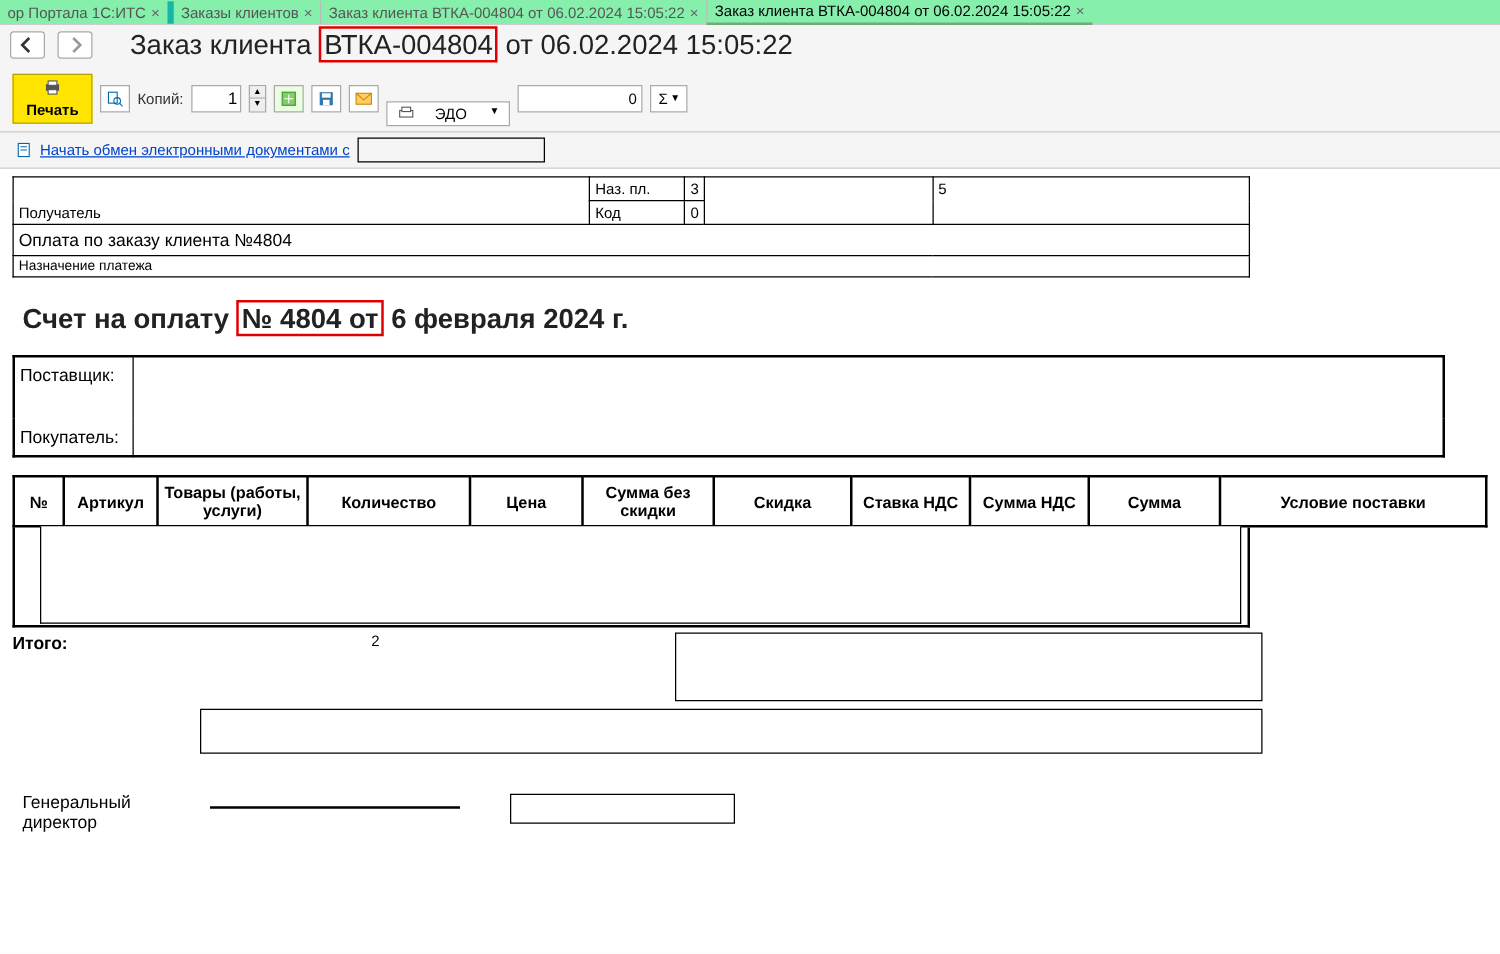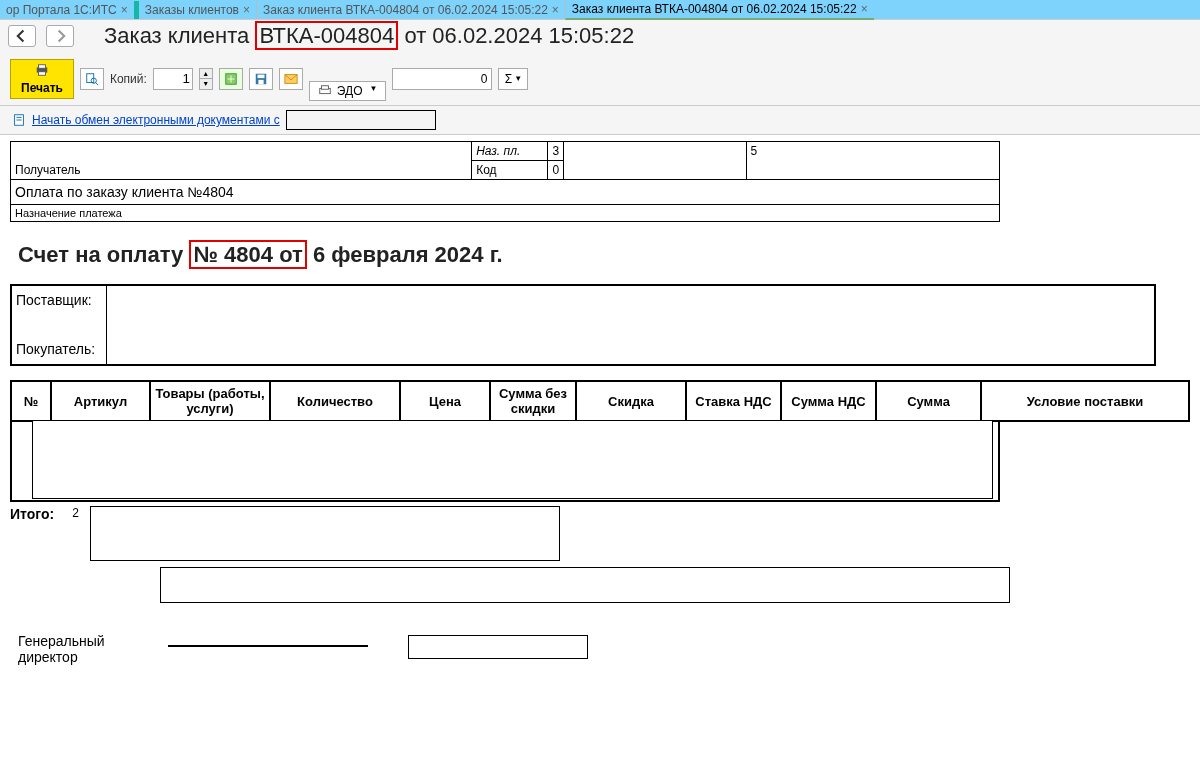--- a/index.html
+++ b/index.html
@@ -9,21 +9,21 @@
     font-family: Arial, sans-serif;
     font-size: 12px;
     background: #f5f5f5;
     color: #000;
     overflow: hidden;
     width: 1200px;
     height: 763px;
   }
   .tabbar {
     display: flex;
-    background: #7dd3fc;
+    background: #86efac;
     border-bottom: 1px solid #ccc;
     height: 20px;
     align-items: center;
   }
   .tab {
     padding: 2px 6px;
     color: #555;
     display: flex;
     align-items: center;
     gap: 4px;
@@ -61,21 +61,21 @@
   }
   .sq-btn {
     width:24px; height:22px; border:1px solid #aaa; background:#fff;
     display:flex; align-items:center; justify-content:center; cursor:pointer;
   }
   .copies-label { color:#333; }
   .copies-input { width:40px; height:22px; border:1px solid #aaa; text-align:right; padding-right:2px; }
   .spin { display:flex; flex-direction:column; border:1px solid #aaa; height:22px; width:14px; }
   .spin div { flex:1; display:flex; align-items:center; justify-content:center; font-size:7px; background:#eee; cursor:pointer; border-bottom:1px solid #aaa; }
   .spin div:last-child { border-bottom:none; }
-  .edo-btn { border:1px solid #aaa; background:#fff; padding:2px 8px; display:flex; align-items:flex-start; gap:5px; cursor:pointer;margin-top:25px;}
+  .edo-btn { border:1px solid #aaa; background:#fff; padding:2px 8px; display:flex; align-items:flex-start; gap:16px; cursor:pointer;margin-top:25px;}
   .num-box { width:100px; height:22px; border:1px solid #aaa; text-align:right; padding-right:4px; line-height:20px; background:#fff;}
   .sigma-btn { border:1px solid #aaa; background:#fff; width:30px; height:22px; display:flex; align-items:center; justify-content:center; cursor:pointer;}
   .dd-arrow { font-size:8px; margin-left:2px;}
   .link-row { padding:4px 12px; display:flex; align-items:center; gap:6px; }
   .link-row a { color:#0044cc; text-decoration: underline; }
   .link-box { border:1px solid #000; width:150px; height:20px; }
   .doc-area {
     background:#fff; border-top:1px solid #ccc; padding:6px 10px 0 10px;
     height: 660px; overflow:hidden;
   }
@@ -84,21 +84,21 @@
     font-size:22px; font-weight:bold; color:#222; margin:20px 0 16px 8px;
   }
   .items-table {
     border-collapse: collapse; width:100%; margin-top:14px; font-size:13px; text-align:center;
   }
   .items-table th { border:2px solid #000; padding:4px 2px; font-weight:bold; background:#fff;}
   .items-overlay {
     position:relative; height:80px; border-left:2px solid #000; border-right:2px solid #000; border-bottom:2px solid #000;
   }
   .white-box { position:absolute; left:20px; top:-1px; right:5px; height:78px; background:#fff; border:1px solid #000; border-top:none;}
-  .totals-row { display:flex; justify-content:flex-start; align-items:flex-start; margin-top:4px; gap:8px;}
+  .totals-row { display:flex; justify-content:space-between; align-items:flex-start; margin-top:4px; gap:8px;}
   .totals-lbl { font-weight:bold; font-size:14px; margin-right:10px;}
   .blank-col { border:1px solid #000; height:55px; width:470px; background:#fff;}
   .blank-row2 { border:1px solid #000; height:36px; margin-top:6px; margin-left:150px; width:850px;}
   .sig-row { margin:30px 0 0 8px; font-size:14px; display:flex; align-items:flex-start; gap:40px;}
   .sig-line { border-bottom:2px solid #000; width:200px; height:14px;}
   .sig-box { border:1px solid #000; width:180px; height:24px; margin-top:2px;}
   .icon-svg { width:14px; height:14px; }
 </style>
 </head>
 <body>
@@ -205,21 +205,21 @@
 </div>
 
 <div class="doc-area">
 
   <table style="border-collapse:collapse; width:990px;">
     <tbody>
         <tr>
       <td class="cell" rowspan="2" style="width:455px; vertical-align:bottom; font-size:12px;">
         <span>Получатель</span>
       </td>
-      <td class="cell" style="width:75px;font-style:italic;">Наз. пл.</td>
+      <td class="cell" style="width:75px;">Наз. пл.</td>
       <td class="cell" style="width:12px; text-align:right;">3</td>
       <td class="cell" rowspan="2" style="width:180px;"></td>
       <td class="cell" rowspan="2" style="width:250px; vertical-align:top;">5</td>
     </tr>
     <tr>
       <td class="cell">Код</td>
       <td class="cell" style="text-align:right;">0</td>
     </tr>
     <tr>
       <td class="cell" colspan="5" style="font-size:14px; padding:4px;">Оплата по заказу клиента №4804</td>
@@ -244,25 +244,25 @@
       <td style="padding:6px 4px; font-size:14px; vertical-align:top;">Покупатель:</td>
       <td style="border-left:1px solid #000; height:30px;">&nbsp;</td>
     </tr>
   </tbody>
     </table>
 
   <table class="items-table">
     <tbody>
         <tr>
       <th style="width:40px;">№</th>
-      <th style="width:99px;">Артикул</th>
+      <th style="width:75px;">Артикул</th>
       <th style="width:120px;">Товары (работы, услуги)</th>
       <th style="width:130px;">Количество</th>
       <th style="width:90px;">Цена</th>
-      <th style="width:86px;">Сумма без скидки</th>
+      <th style="width:105px;">Сумма без скидки</th>
       <th style="width:110px;">Скидка</th>
       <th style="width:95px;">Ставка НДС</th>
       <th style="width:95px;">Сумма НДС</th>
       <th style="width:105px;">Сумма</th>
       <th>Условие поставки</th>
     </tr>
   </tbody>
     </table>
   <div class="items-overlay" style="width:990px; margin-left:0;">
     <div class="white-box"></div>

